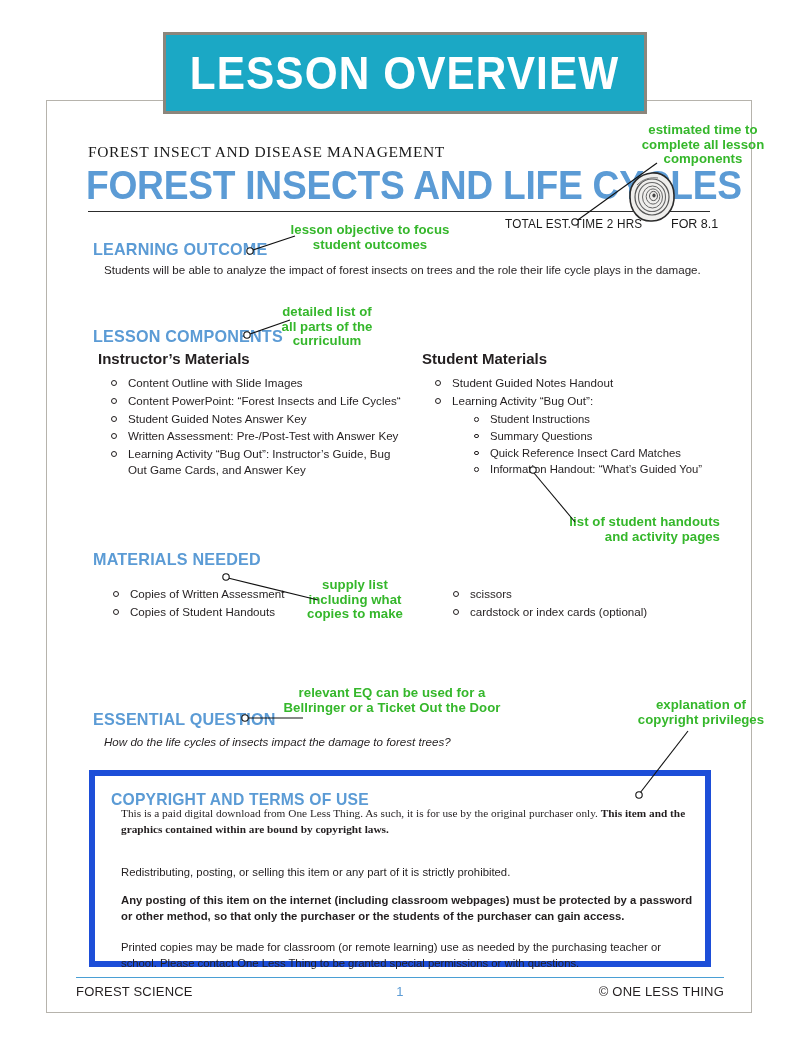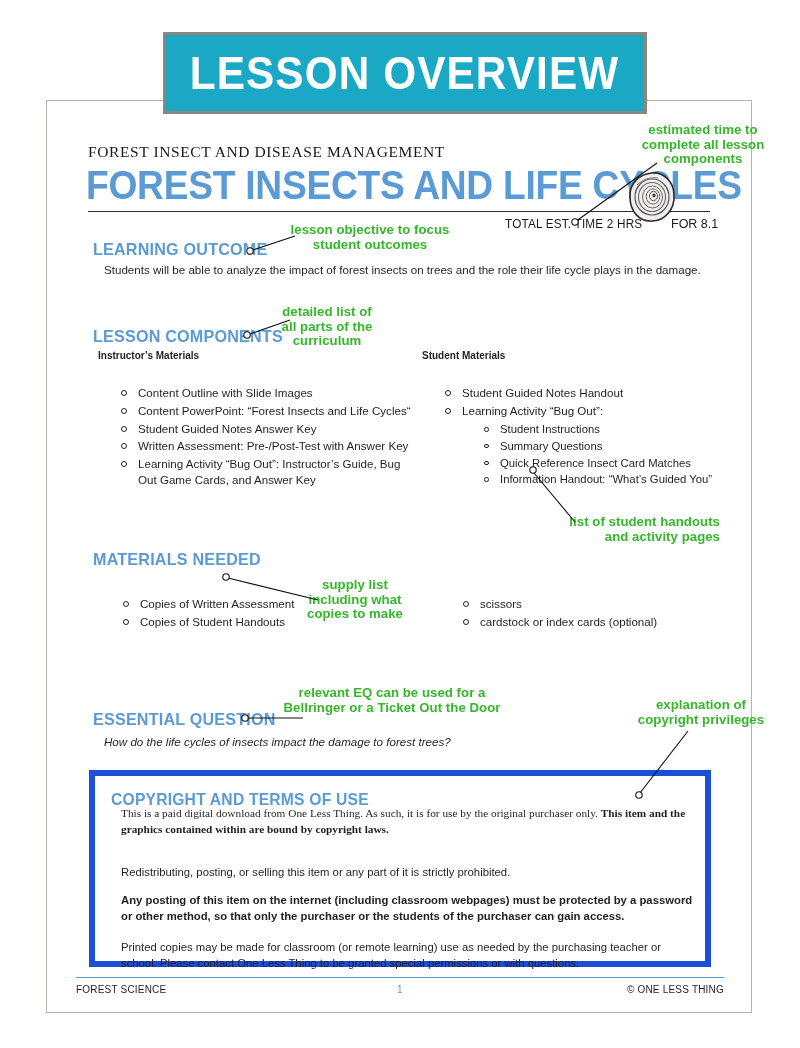--- a/index.html
+++ b/index.html
@@ -131,30 +131,30 @@
   .body-text {
     position: absolute;
     font-family: "Liberation Sans", sans-serif;
     font-size: 11.6px;
     color: #231f20;
     line-height: 15.5px;
   }
   .sub-head {
     position: absolute;
     font-family: "Liberation Sans", sans-serif;
-    font-size: 10px;
+    font-size: 15px;
     font-weight: bold;
     color: #231f20;
     text-align: center;
   }
 
   
   ul.bul {
     list-style: none;
-    margin: 18px;
+    margin: 8px;
     padding: 0;
     position: absolute;
   }
   ul.bul > li {
     position: relative;
     padding-left: 22px;
     margin-bottom: 2px;
     font-family: "Liberation Sans", sans-serif;
     font-size: 11.6px;
     color: #231f20;
@@ -258,21 +258,21 @@
     left: 76px;
     top: 977px;
     width: 648px;
     height: 0;
     border-top: 1.3px solid #4a9fd4;
   }
   .footer-txt {
     position: absolute;
     top: 984px;
     font-family: "Liberation Sans Narrow", "Liberation Sans", sans-serif;
-    font-size: 10px;
+    font-size: 13px;
     color: #231f20;
     letter-spacing: 0.2px;
     white-space: nowrap;
   }
   #footer-left { left: 76px; }
   #footer-page {
     left: 0; width: 800px;
     text-align: center;
     color: #5b9bd5;
   }

